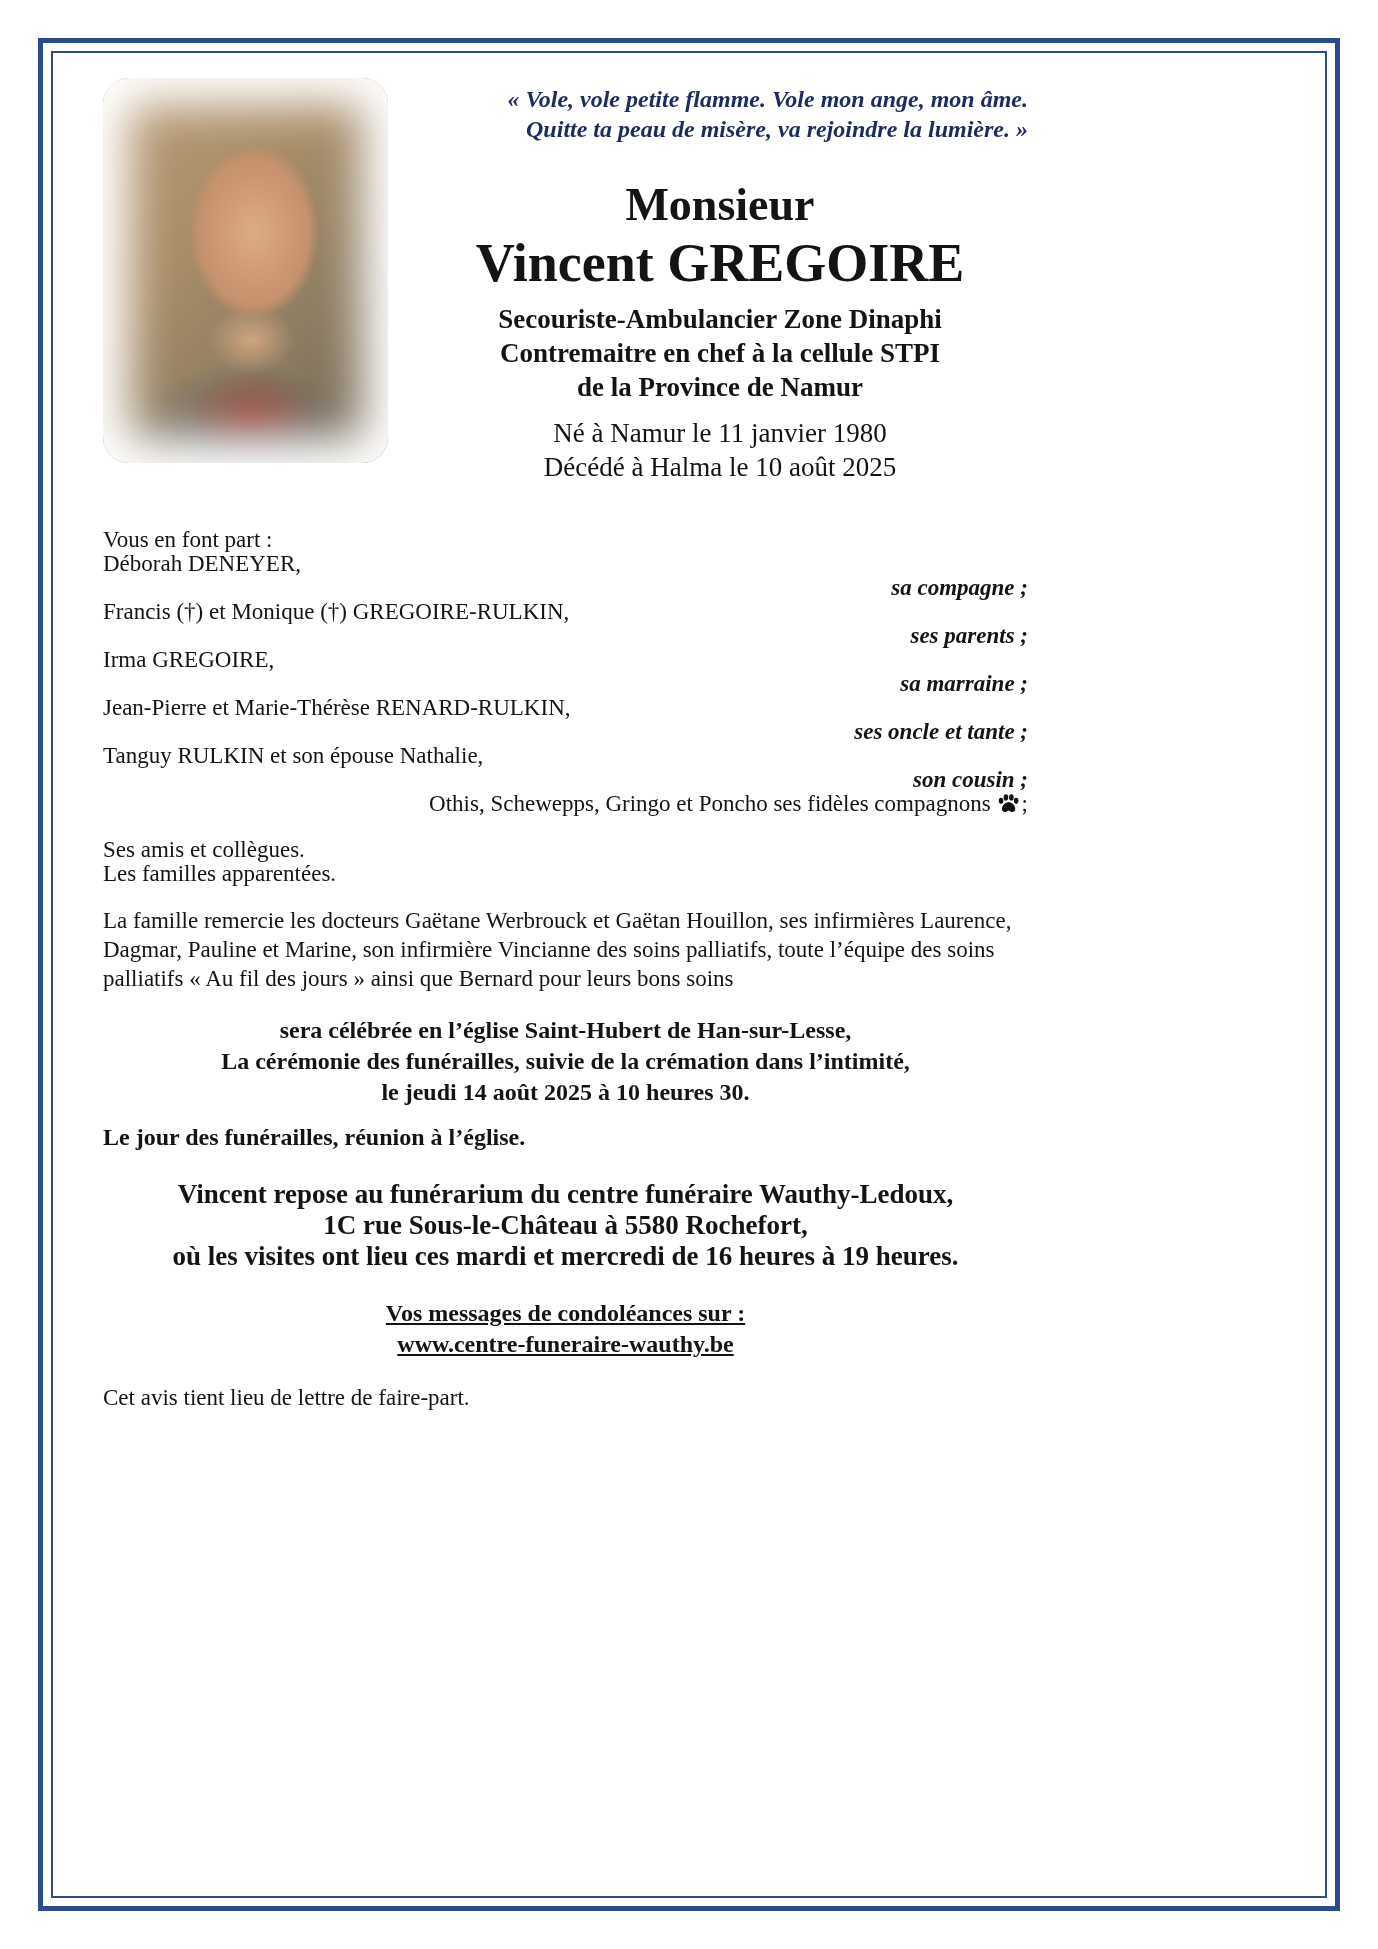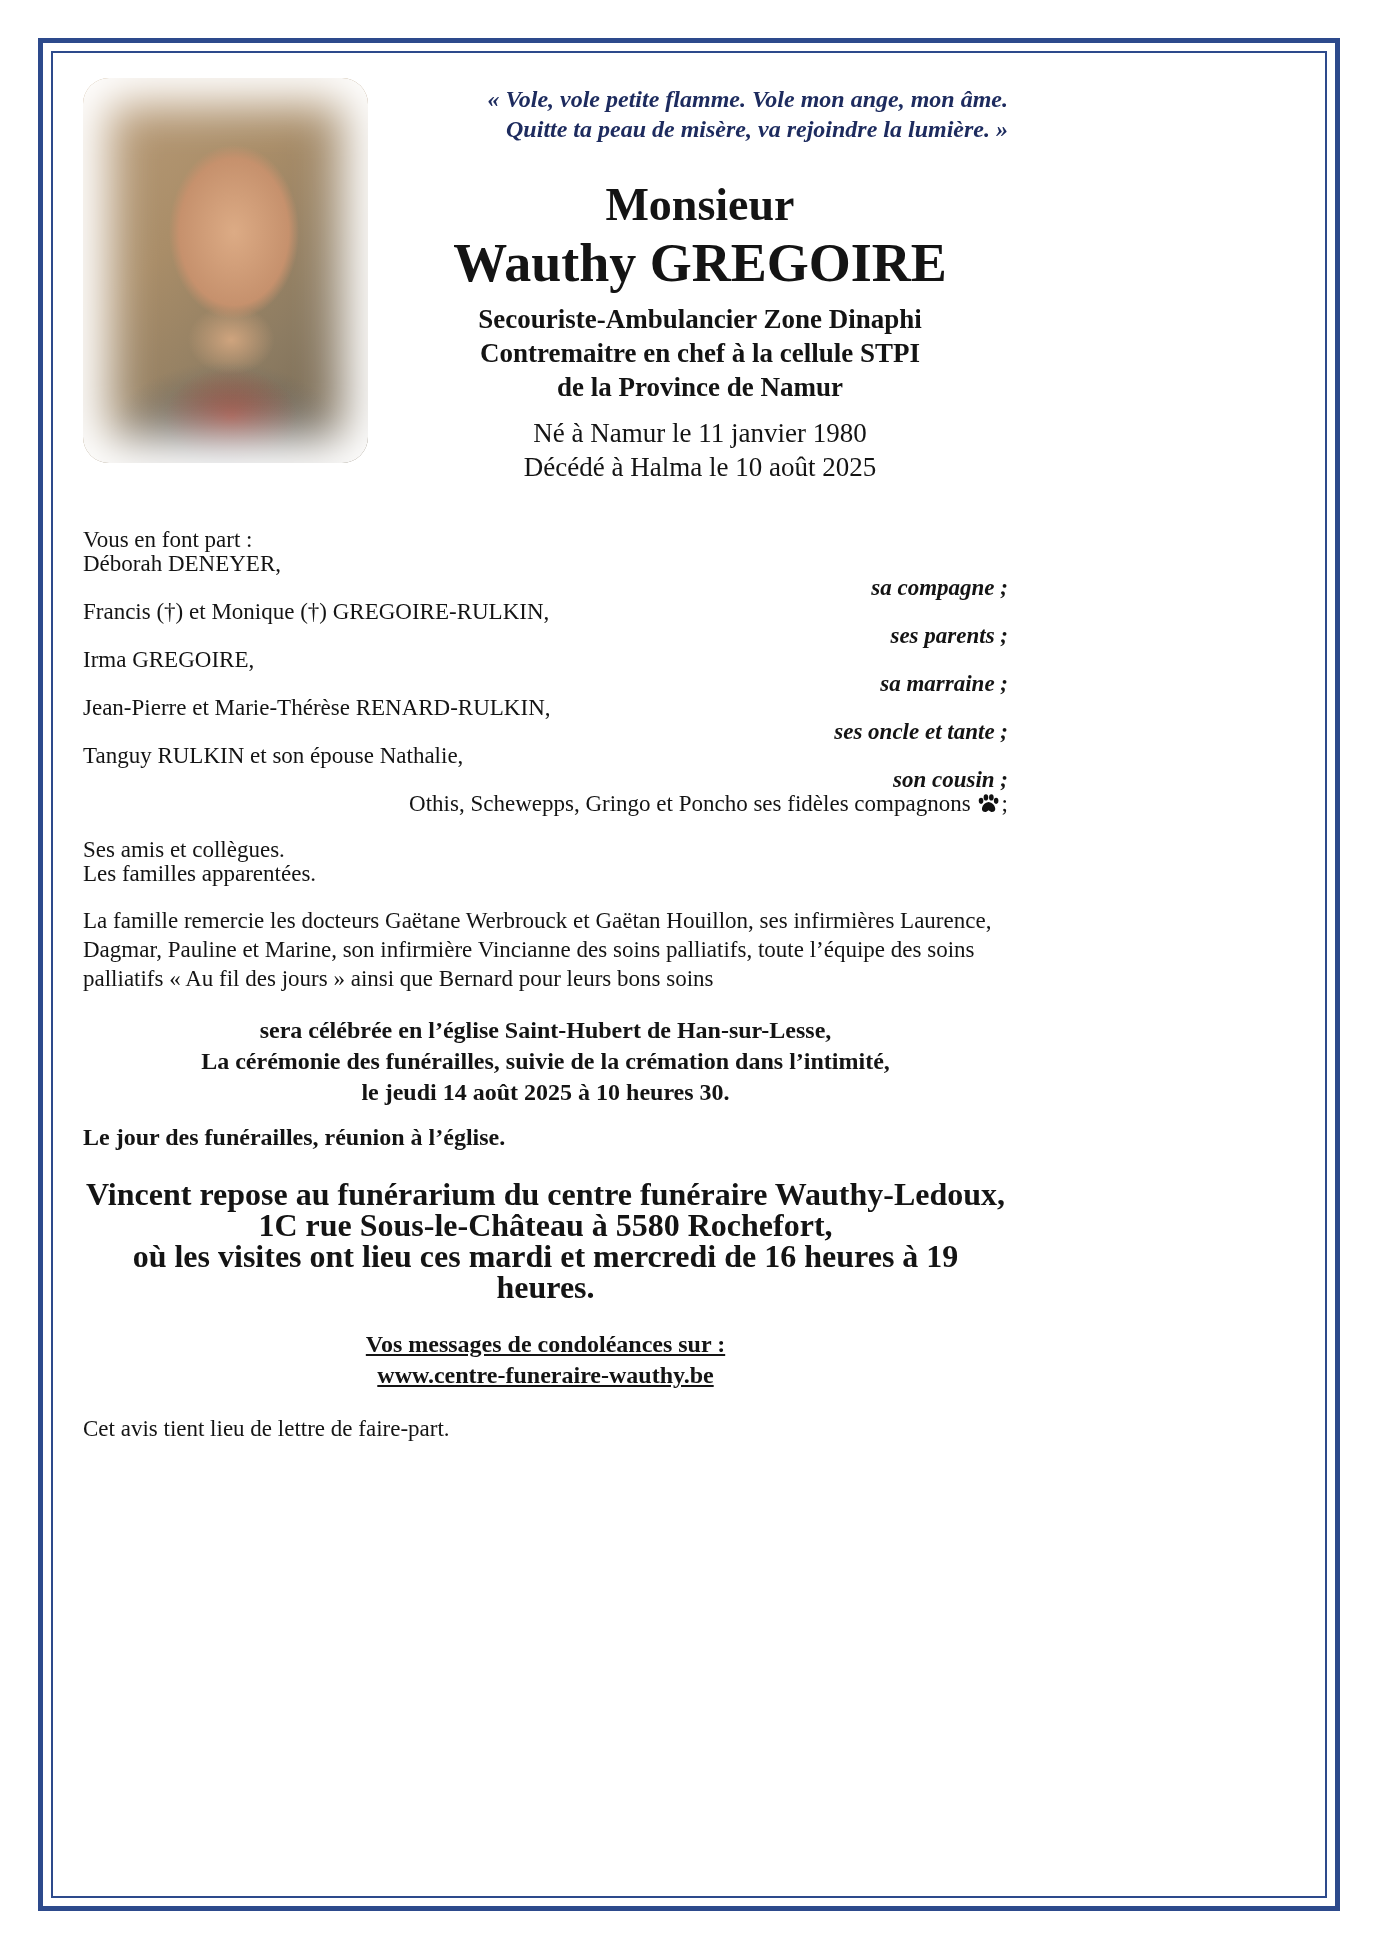--- a/index.html
+++ b/index.html
@@ -7,21 +7,21 @@
     position:relative;
     width:1378px;height:1949px;
     background:#ffffff;
     font-family:"Liberation Serif","DejaVu Serif",serif;
     color:#141414;
     overflow:hidden;
   }
   .frame-outer{position:absolute;inset:38px;border:5px solid #2d4a8c;pointer-events:none;}
   .frame-inner{position:absolute;inset:51px;border:2px solid #2d4a8c;pointer-events:none;}
 
-  .content{position:absolute;left:83px;top:78px;width:925px;}
+  .content{position:absolute;left:103px;top:78px;width:925px;}
 
   
   .header{display:flex;gap:24px;}
   .portrait{
     flex:0 0 285px;height:385px;border-radius:26px;
     background:
       radial-gradient(95px 70px at 52% 88%, rgba(190,60,45,.55), transparent 70%),
       radial-gradient(170px 130px at 50% 100%, #565a60, transparent 78%),
       radial-gradient(88px 118px at 53% 40%, #dcab85, #c6916d 62%, transparent 74%),
       radial-gradient(60px 48px at 52% 68%, #cfa47e, transparent 72%),
@@ -46,21 +46,21 @@
   .relatives{}
   .rel-name{font-size:23px;line-height:24px;text-align:left;}
   .rel-relation{font-size:23px;line-height:24px;text-align:right;font-weight:bold;font-style:italic;}
   .companions{font-size:23px;line-height:24px;margin-top:0;text-align:right;}
   .paw{vertical-align:-3px;margin-left:6px;margin-right:2px;}
   .friends{margin-top:22px;font-size:23px;line-height:24px;}
   .thanks{margin-top:20px;font-size:23px;line-height:29px;text-align:left;}
 
   .ceremony{margin-top:22px;text-align:center;font-weight:bold;font-size:24px;line-height:31px;}
   .meeting{margin-top:14px;text-align:left;font-weight:bold;font-size:24px;line-height:31px;}
-  .repose{margin-top:26px;text-align:center;font-weight:bold;font-size:32px;line-height:31px;}
+  .repose{margin-top:26px;text-align:center;font-weight:bold;font-size:27px;line-height:31px;}
   .condolences{margin-top:26px;text-align:center;font-weight:bold;font-size:24px;line-height:31px;}
   .condolences .u{text-decoration:underline;}
   .closing{margin-top:26px;font-size:23px;line-height:24px;text-align:left;}
 
   
   .footer{margin-top:30px;margin-left:263px;width:690px;}
   .footer-rule{border-top:2px solid #000;margin-bottom:10px;}
   .footer-row{display:flex;align-items:center;justify-content:center;gap:16px;}
   .brand{text-align:center;}
   .brand-small{font-family:"Liberation Sans","DejaVu Sans",sans-serif;font-size:12px;color:#444;letter-spacing:.4px;}
@@ -80,21 +80,21 @@
 
     <div class="header">
       <div class="portrait"></div>
       <div class="header-right">
         <div class="quote">
           <div>« Vole, vole petite flamme. Vole mon ange, mon âme.</div>
           <div>Quitte ta peau de misère, va rejoindre la lumière. »</div>
         </div>
         <div class="titles">
           <div class="title-prefix">Monsieur</div>
-          <div class="title-name">Wauthy GREGOIRE</div>
+          <div class="title-name">Vincent GREGOIRE</div>
           <div class="roles">
             <div class="role">Secouriste-Ambulancier Zone Dinaphi</div>
             <div class="role">Contremaitre en chef à la cellule STPI</div>
             <div class="role">de la Province de Namur</div>
           </div>
           <div class="vitals">
             <div class="vital">Né à Namur le 11 janvier 1980</div>
             <div class="vital">Décédé à Halma le 10 août 2025</div>
           </div>
         </div>

